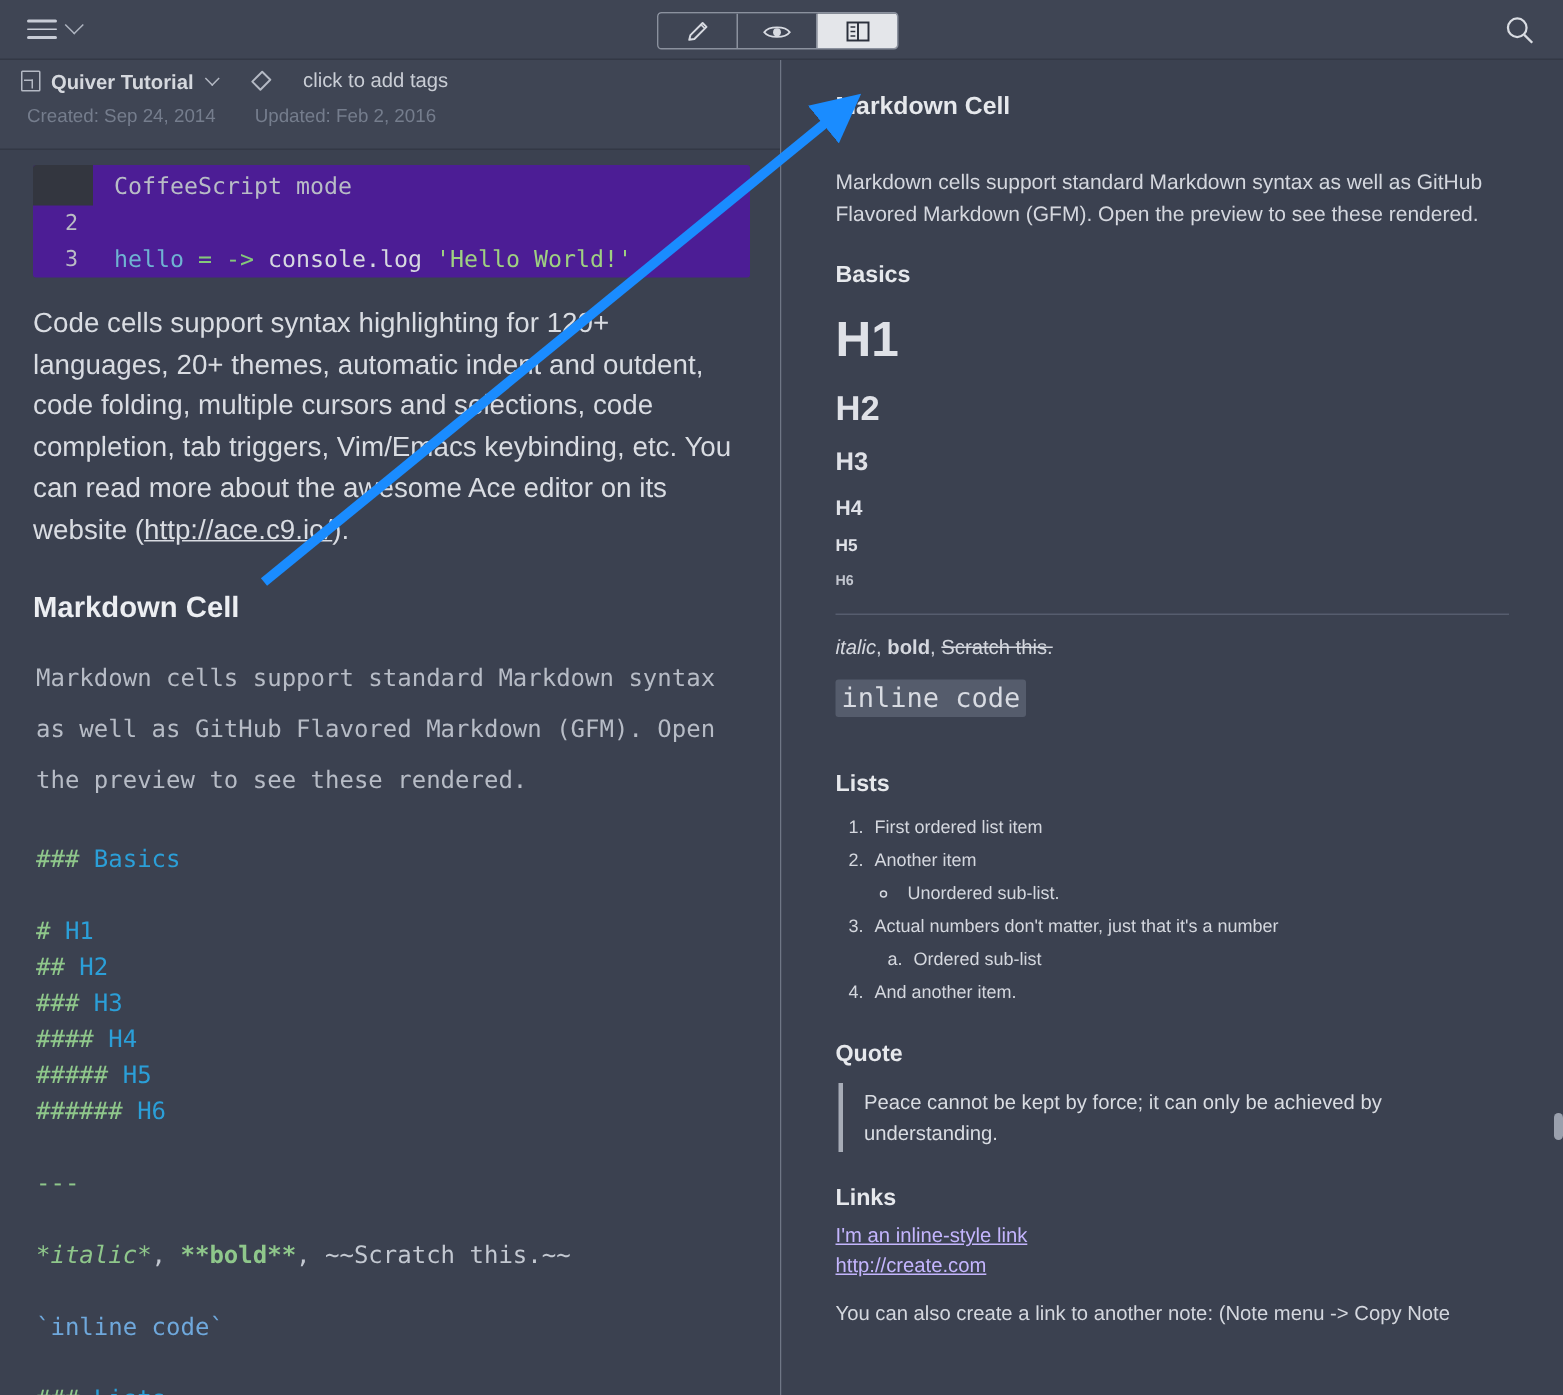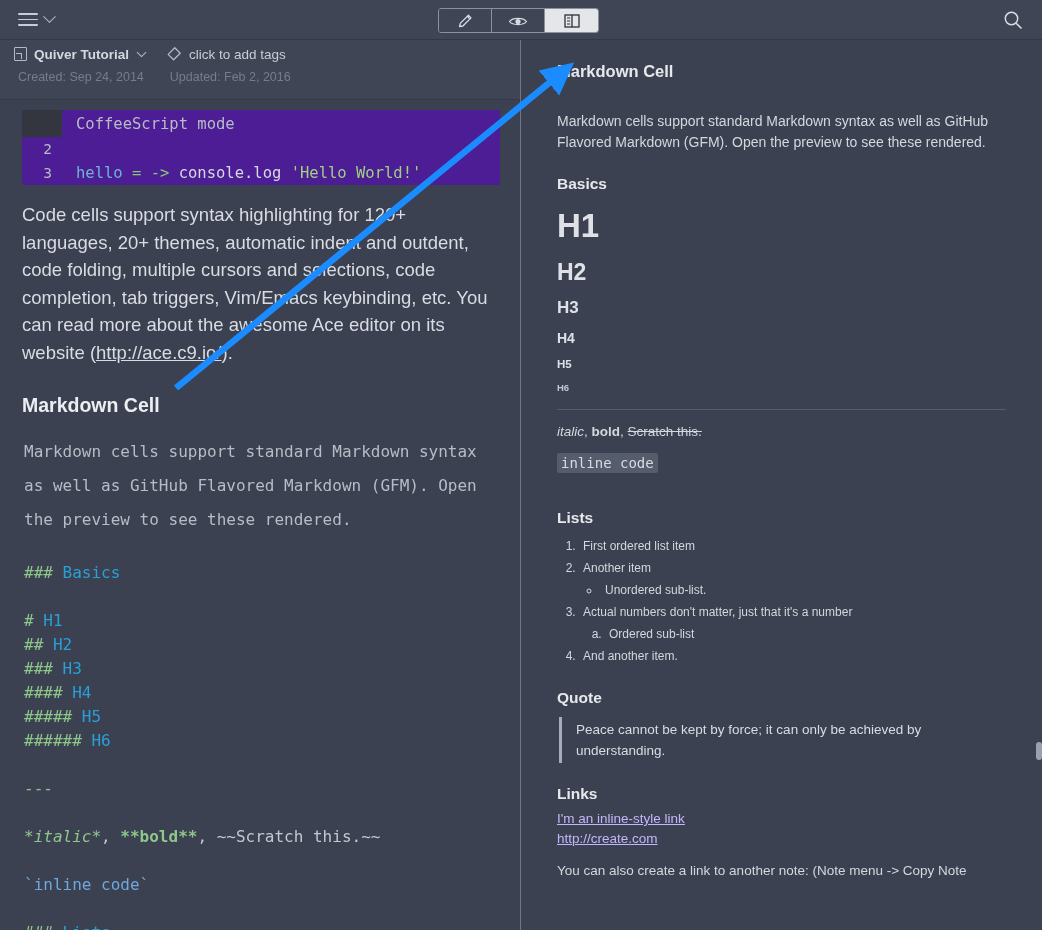--- a/index.html
+++ b/index.html
@@ -126,22 +126,22 @@
   }
   .nb-chev {
     width: 7px; height: 7px;
     border-right: 1.6px solid #b4b9c4;
     border-bottom: 1.6px solid #b4b9c4;
     transform: rotate(45deg) translate(-1.5px,-1.5px);
     margin-left: 2px;
   }
   .tag-area {
     display: flex;
-    align-items: center;
-    gap: 7px;
+    align-items: flex-start;
+    gap: 20px;
     margin-left: 14px;
     font-weight: 400;
     color: #c9cdd5;
     cursor: pointer;
   }
   .note-header-row2 {
     position: absolute;
     top: 30px; left: 18px;
     font-size: 12.5px;
     color: #757d8d;
@@ -295,21 +295,21 @@
     font-size: 13.5px;
     color: #d4d7de;
     margin-bottom: 14px;
   }
   .pv-inline i { font-style: italic; }
   .pv-inline b { font-weight: bold; }
   .pv-inline s { text-decoration: line-through; }
   .pv-codepill {
     display: inline-block;
     font-family: "DejaVu Sans Mono", monospace;
-    font-size: 14px;
+    font-size: 18px;
     background: #555c6c;
     color: #d8dbe2;
     padding: 2px 4px;
     border-radius: 2px;
     margin-bottom: 14px;
   }
   .pv-ol {
     margin: 4px 0 4px 22px;
     font-size: 12px;
     color: #d4d7de;

